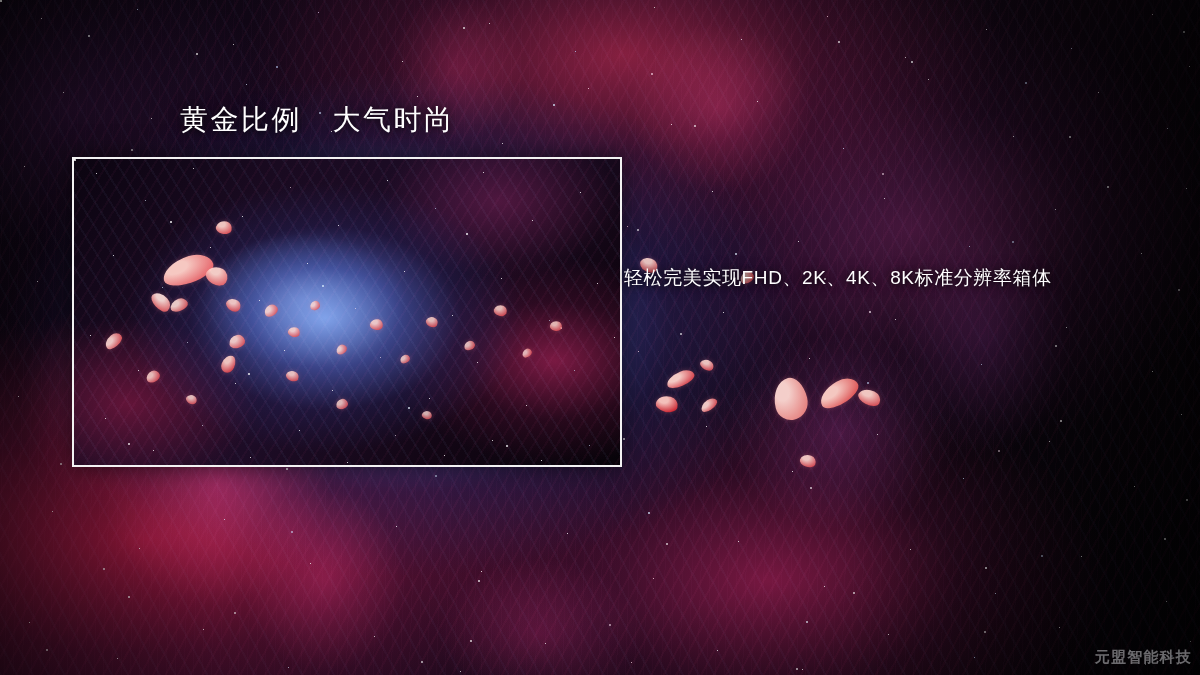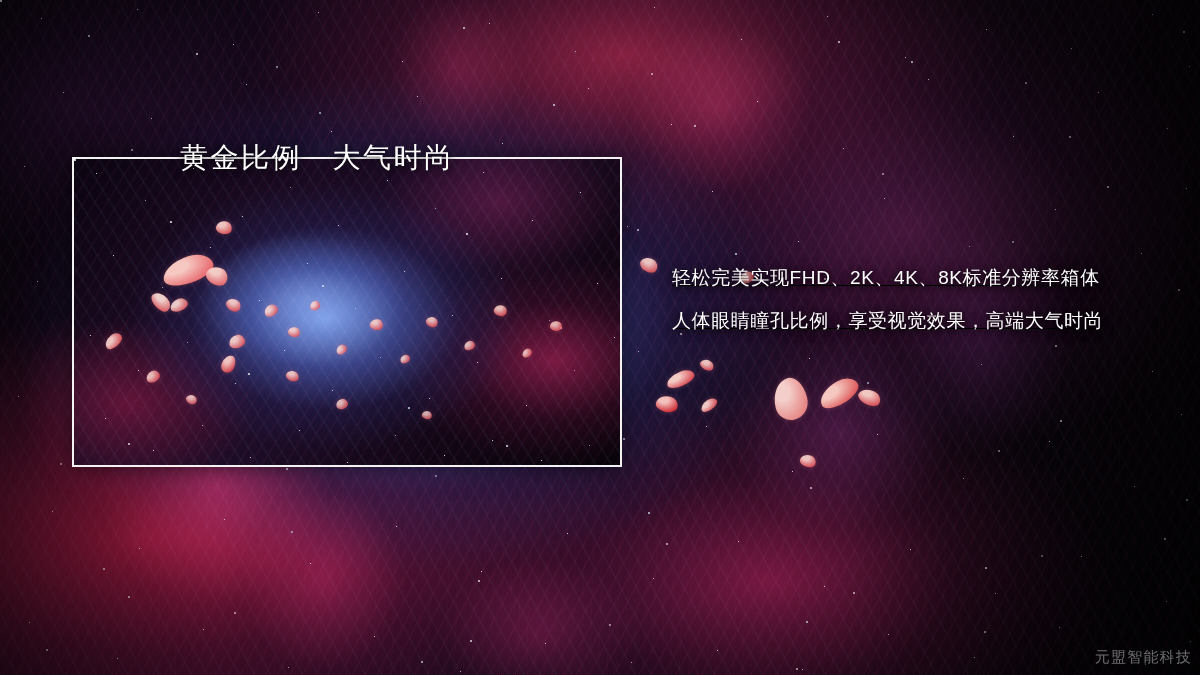--- a/index.html
+++ b/index.html
@@ -175,45 +175,44 @@
   
   #headline {
     position:absolute;
     left:180px; top:101px;
     font-size:28px;
     font-weight:400;
     color:#fff;
     letter-spacing:2.5px;
     white-space:pre;
     text-shadow:0 1px 7px rgba(0,0,0,.75), 0 0 18px rgba(0,0,0,.45);
-    margin-top:38px;
   }
 
   #body-copy {
     position:absolute;
-    left:672px; top:256px;
+    left:624px; top:256px;
     width:500px;
-    text-decoration:underline;
   }
   .copy-line {
     font-size:19px;
     line-height:43px;
     color:#fff;
     letter-spacing:0.6px;
     white-space:nowrap;
     text-shadow:0 1px 6px rgba(0,0,0,.78), 0 0 14px rgba(0,0,0,.5);
   }
 
   #watermark {
     position:absolute;
     right:8px; bottom:8px;
     font-size:15px;
     letter-spacing:1.2px;
     color:rgba(210,210,214,0.50);
     user-select:none;
+    font-weight:bold;
   }
 </style>
 </head>
 <body>
 
 <div id="slide">
 
   <div class="bg-layer bg-base"></div>
   <div class="bg-layer bg-filaments"></div>
   <div class="bg-layer bg-wisps"></div>
@@ -297,18 +296,17 @@
           <div class="petal" style="left: 262px; top: 240px; width: 12px; height: 10px; opacity: 0.84; transform: rotate(-14deg); background: radial-gradient(at 30% 28%, rgb(255, 212, 205) 0%, rgb(255, 212, 205) 22%, rgb(224, 80, 90) 78%, rgb(224, 80, 90) 100%); box-shadow: rgba(255, 140, 150, 0.3) 0px 0px 5px;"></div>
           <div class="petal" style="left: 348px; top: 252px; width: 10px; height: 8px; opacity: 0.8; transform: rotate(22deg); background: radial-gradient(at 30% 28%, rgb(255, 215, 209) 0%, rgb(255, 215, 209) 22%, rgb(226, 84, 92) 78%, rgb(226, 84, 92) 100%); box-shadow: rgba(255, 140, 150, 0.3) 0px 0px 5px;"></div>
         </div>
     </div>
   </div>
 
   <div id="headline">黄金比例　大气时尚</div>
 
   <div id="body-copy">
     <div class="copy-line">轻松完美实现FHD、2K、4K、8K标准分辨率箱体</div>
-    <div class="copy-line">人体眼睛瞳孔比例，享受视觉效果，高端大气时尚</div>
   </div>
 
   <div id="watermark">元盟智能科技</div>
 
 </div>
 
 </body></html>

